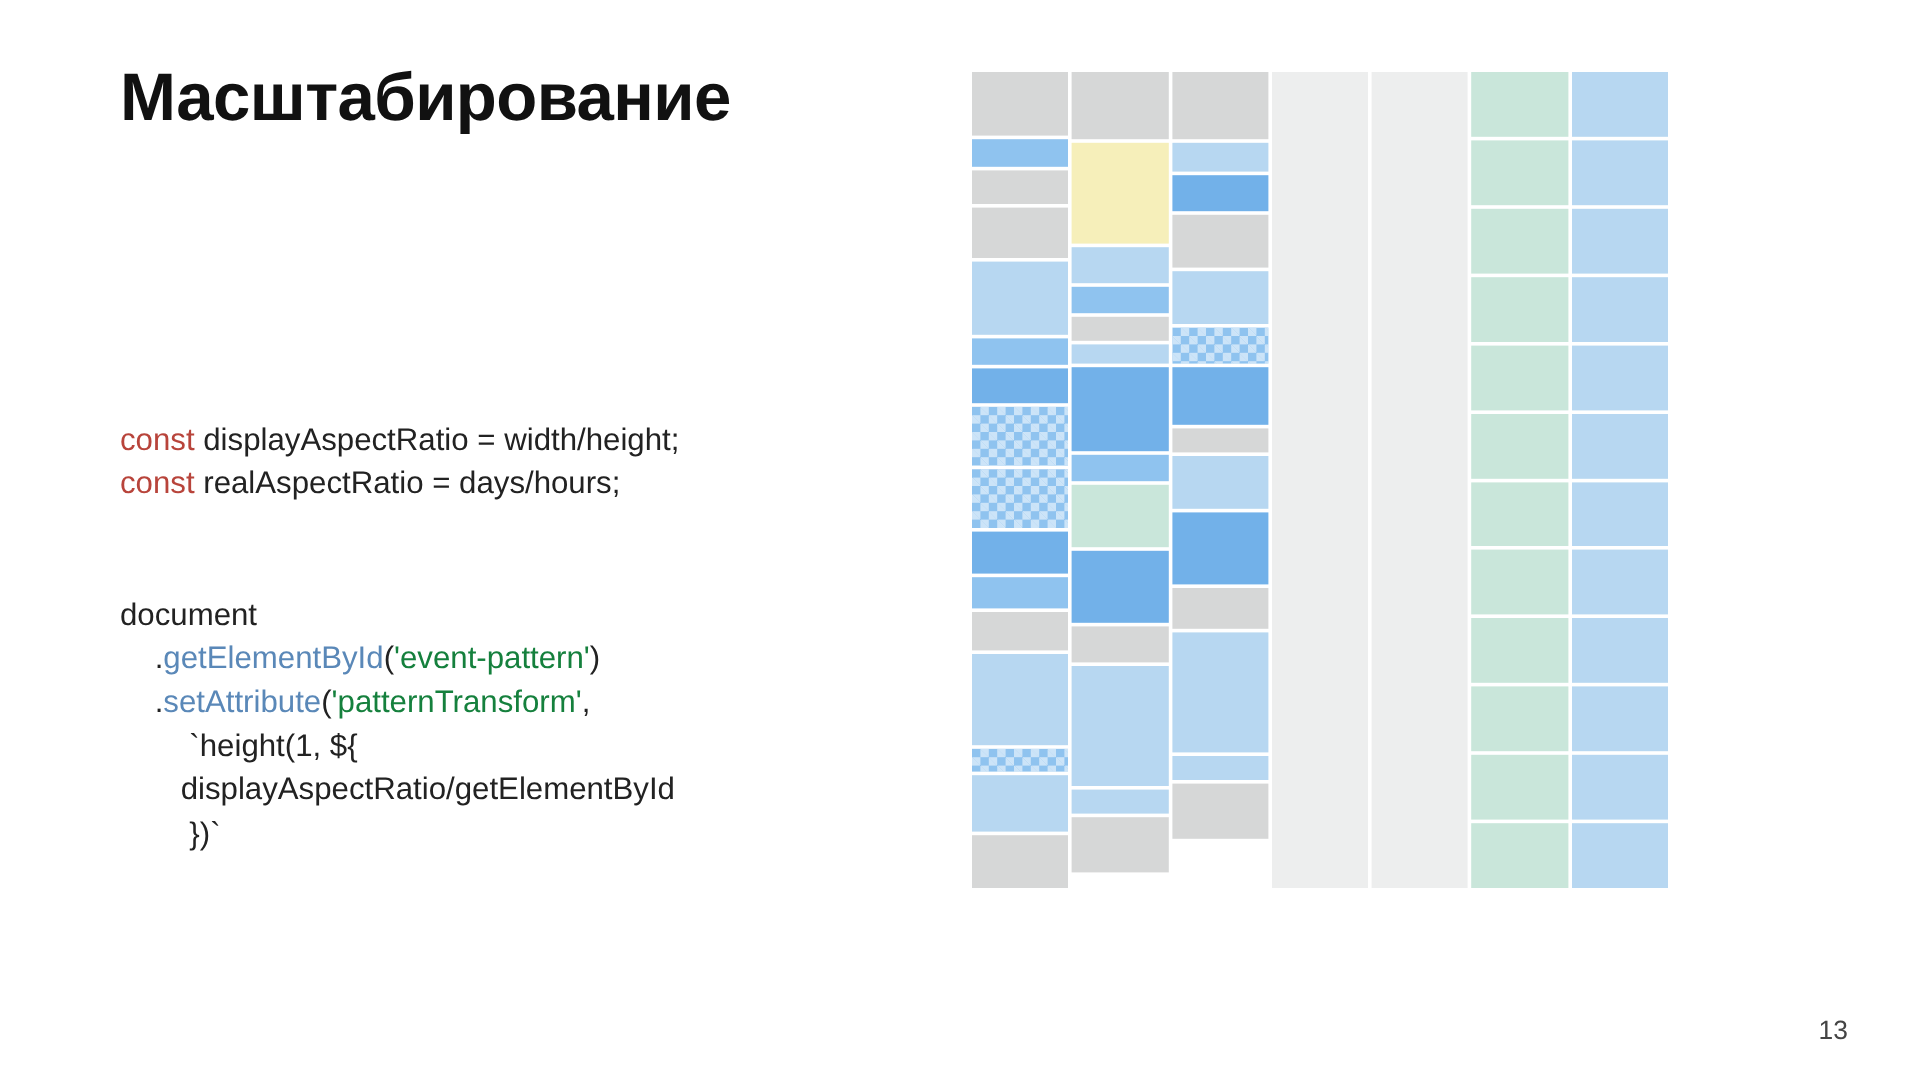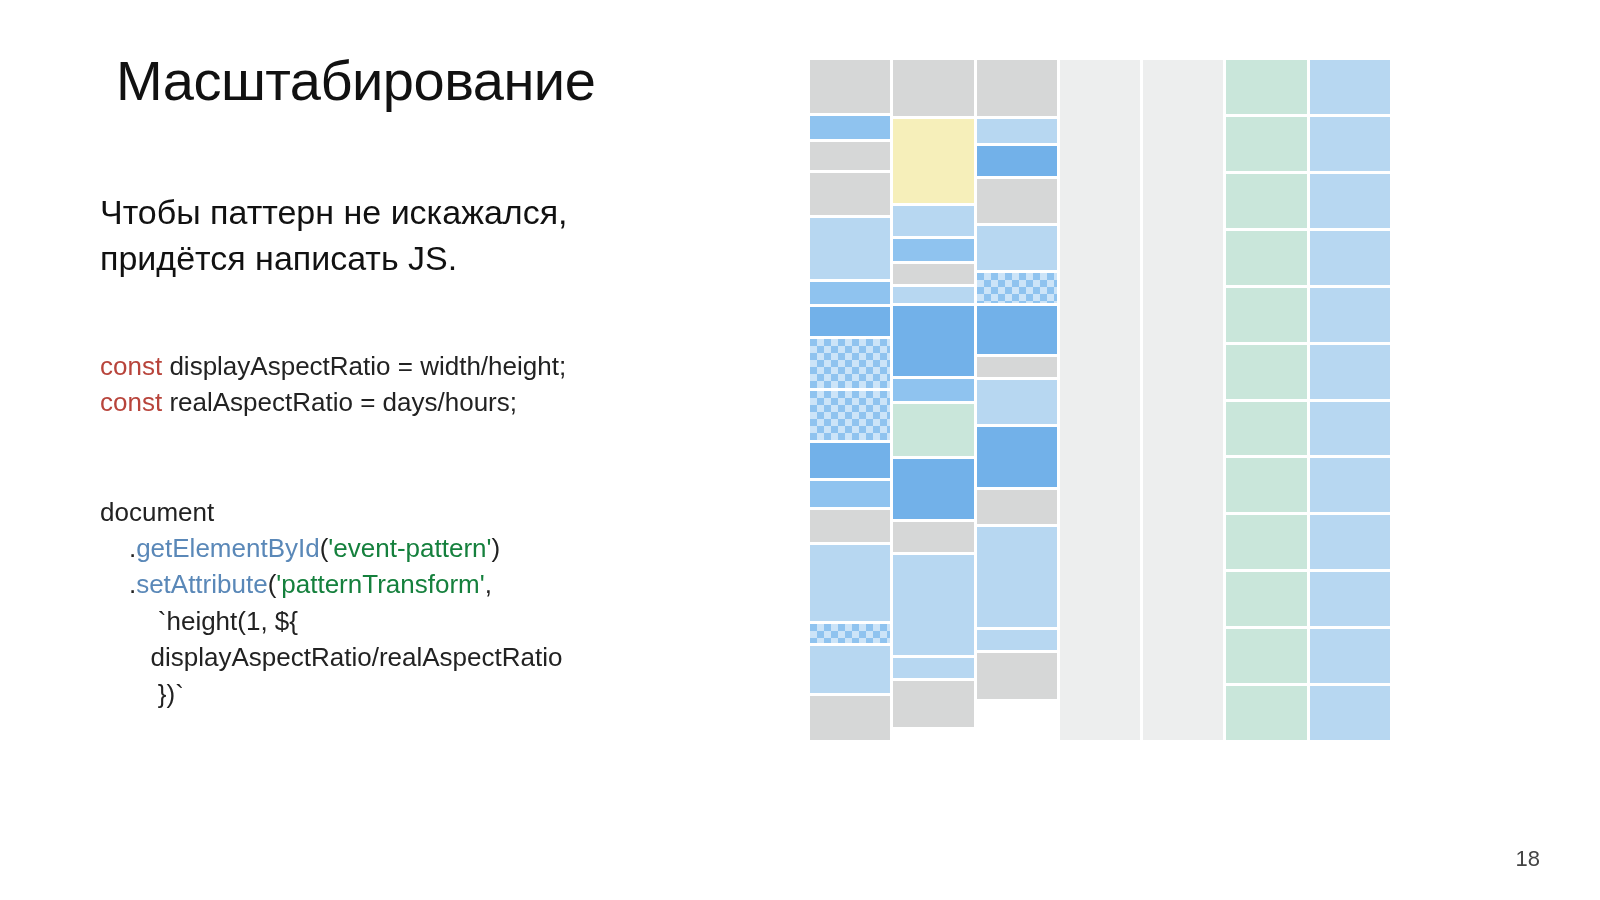--- a/index.html
+++ b/index.html
@@ -17,23 +17,22 @@
     position: relative;
     width: 1600px;
     height: 900px;
     box-sizing: border-box;
   }
   .title {
     position: absolute;
     left: 100px;
     top: 48px;
     font-size: 56px;
-    font-weight: 400;
+    font-weight: 700;
     letter-spacing: -0.5px;
-    margin-left: 16px;
   }
   .subtitle {
     position: absolute;
     left: 100px;
     top: 190px;
     font-size: 34px;
     line-height: 1.35;
     font-weight: 400;
     color: #111;
     white-space: pre;
@@ -93,32 +92,30 @@
     background-position: 0 0, 7px 7px;
   }
 </style>
 </head>
 <body>
 
 <div class="slide">
 
   <div class="title">Масштабирование</div>
 
-  <div class="subtitle">Чтобы паттерн не искажался,
-придётся написать JS.</div>
 
   <div class="code"><span class="kw">const</span> <span>displayAspectRatio</span><span> = width/height;</span>
 <span class="kw">const</span> <span>realAspectRatio</span><span> = days/hours;</span>
 
 
 <span>document</span>
     .<span class="fn">getElementById</span>(<span class="str">'event-pattern'</span>)
     .<span class="fn">setAttribute</span>(<span class="str">'patternTransform'</span>,
         <span>`height(1, ${</span>
-       <span>displayAspectRatio/realAspectRatio</span>
+       <span>displayAspectRatio/getElementById</span>
         <span>})`</span></div>
 
   <div class="grid" id="grid">
       <div class="col">
         <div class="cell c-grey" style="height: 56px;"></div>
         <div class="cell c-blue" style="height: 24px;"></div>
         <div class="cell c-grey" style="height: 30px;"></div>
         <div class="cell c-grey" style="height: 44px;"></div>
         <div class="cell c-lblue" style="height: 64px;"></div>
         <div class="cell c-blue" style="height: 24px;"></div>
@@ -194,14 +191,14 @@
         <div class="cell c-lblue" style="height: 56px;"></div>
         <div class="cell c-lblue" style="height: 56px;"></div>
         <div class="cell c-lblue" style="height: 56px;"></div>
         <div class="cell c-lblue" style="height: 56px;"></div>
         <div class="cell c-lblue" style="height: 56px;"></div>
         <div class="cell c-lblue" style="height: 56px;"></div>
         <div class="cell c-lblue" style="height: 56px;"></div>
       </div>
     </div>
 
-  <div class="page-num">18</div>
+  <div class="page-num">13</div>
 </div>
 
 </body></html>

